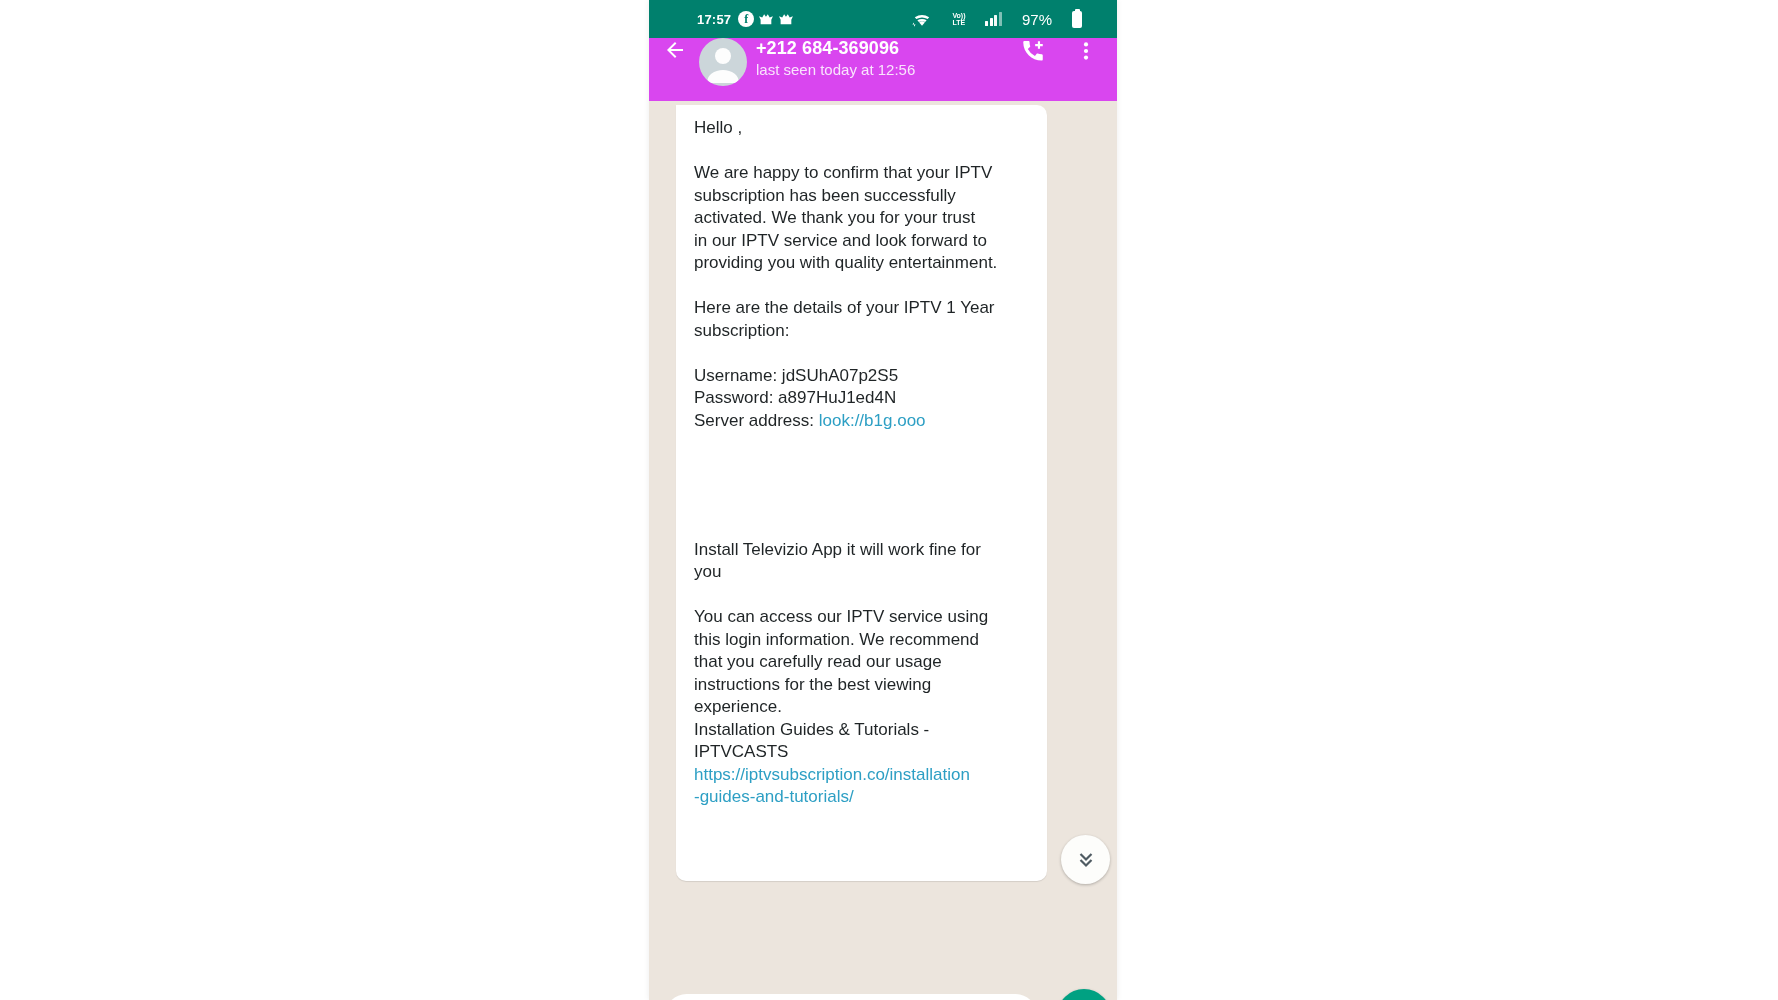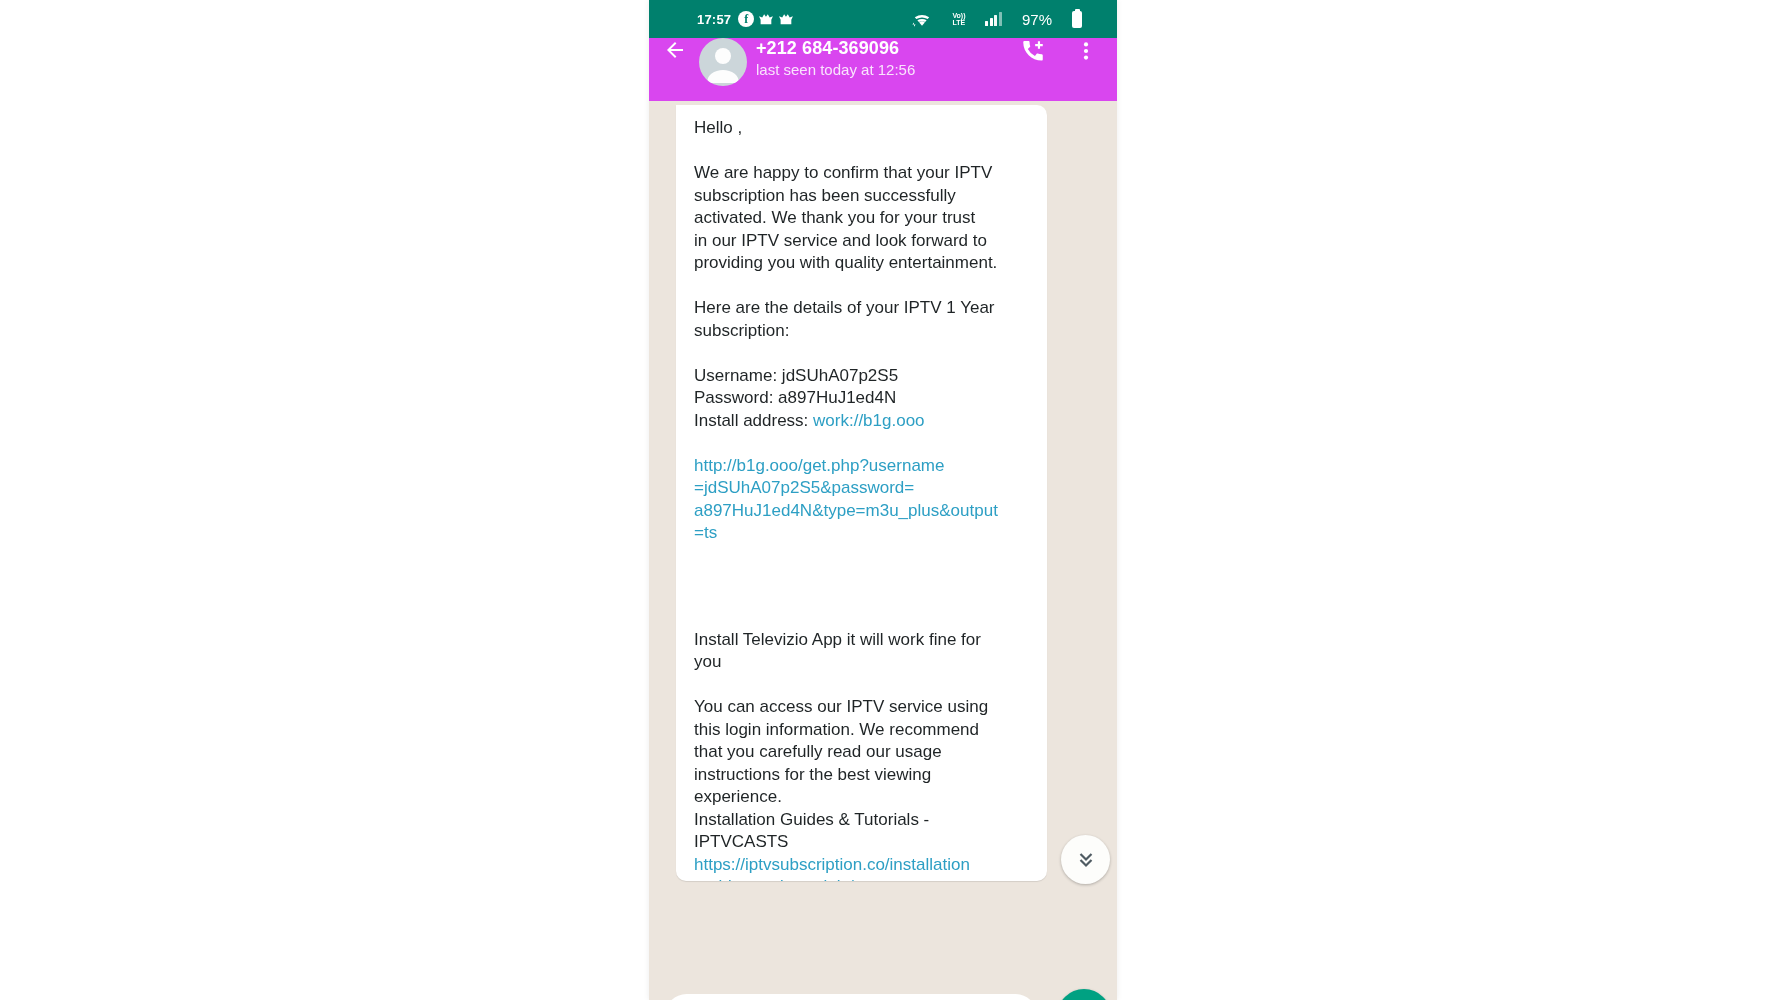--- a/index.html
+++ b/index.html
@@ -132,26 +132,22 @@
 subscription has been successfully
 activated. We thank you for your trust
 in our IPTV service and look forward to
 providing you with quality entertainment.
 
 Here are the details of your IPTV 1 Year
 subscription:
 
 Username: jdSUhA07p2S5
 Password: a897HuJ1ed4N</div>
-        <div><span>Install address: </span><a class="lnk">work://b1g.ooo</a></div>
+        <div><span>Server address: </span><a class="lnk">look://b1g.ooo</a></div>
         <div class="blank-line"></div>
-        <a class="lnk pre" style="display:block">http://b1g.ooo/get.php?username
-=jdSUhA07p2S5&amp;password=
-a897HuJ1ed4N&amp;type=m3u_plus&amp;output
-=ts</a>
         <div class="spacer"></div>
         <div class="pre">Install Televizio App it will work fine for
 you
 
 You can access our IPTV service using
 this login information. We recommend
 that you carefully read our usage
 instructions for the best viewing
 experience.
 Installation Guides &amp; Tutorials -

